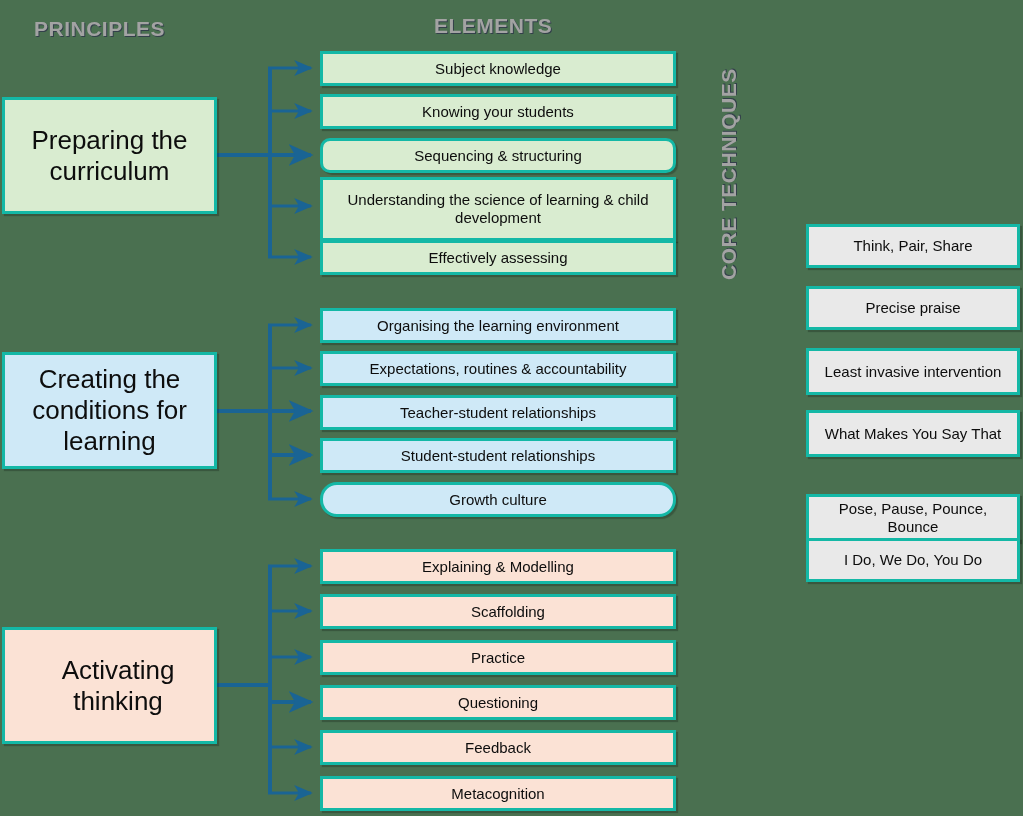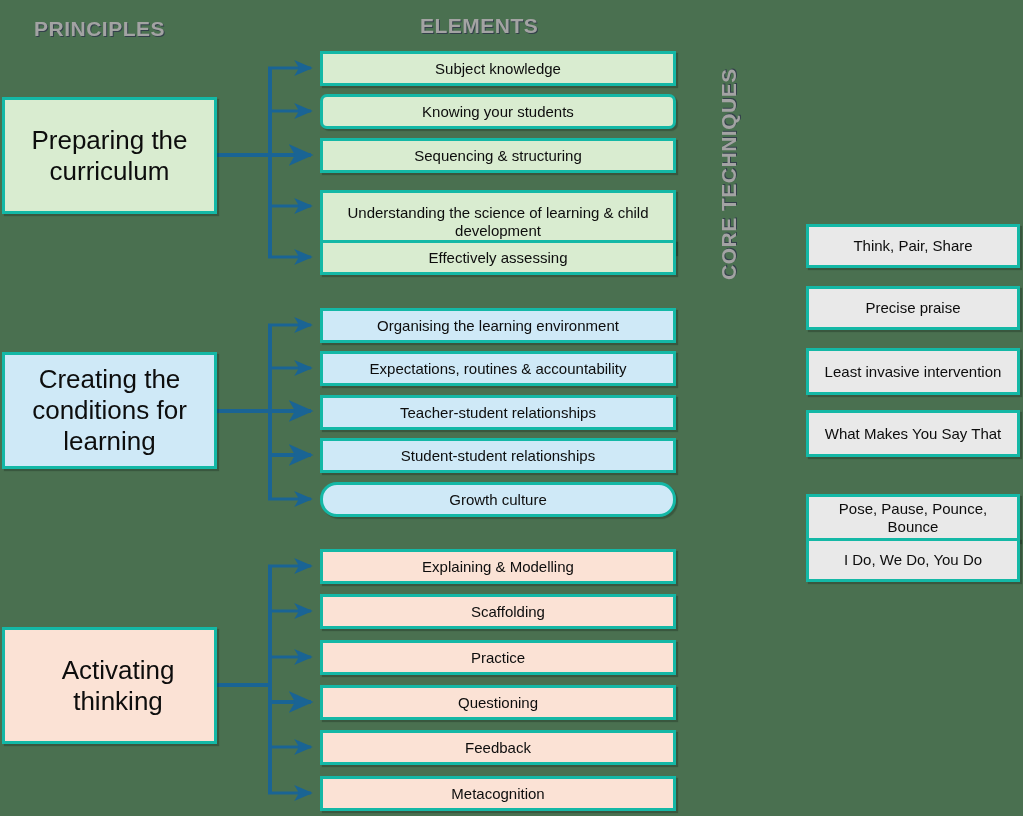--- a/index.html
+++ b/index.html
@@ -16,21 +16,21 @@
   
   .col-heading {
     position: absolute;
     font-weight: bold;
     font-size: 21px;
     letter-spacing: 0.5px;
     color: #a3a3a3;
     text-shadow: 1px 1px 0 #33404a;
   }
   #heading-principles { left: 34px;  top: 17px; }
-  #heading-elements   { left: 420px; top: 14px; }
+  #heading-elements   { left: 434px; top: 14px; }
 
   #heading-core-techniques {
     position: absolute;
     left: 717px;
     top: 280px;
     width: 250px;
     font-weight: bold;
     font-size: 21px;
     letter-spacing: 0.5px;
     color: #a3a3a3;
@@ -132,23 +132,23 @@
   <line x1="268" y1="702" x2="311" y2="702" stroke="#1a6494" stroke-width="4" marker-end="url(#arrowhead)"></line>
   <line x1="268" y1="747" x2="311" y2="747" stroke="#1a6494" stroke-width="3" marker-end="url(#arrowhead)"></line>
   <line x1="268" y1="793" x2="311" y2="793" stroke="#1a6494" stroke-width="3" marker-end="url(#arrowhead)"></line>
 </svg>
 
 <div class="box principle-box" id="principle-0">Preparing the curriculum</div>
 <div class="box principle-box" id="principle-1">Creating the conditions for learning</div>
 <div class="box principle-box" id="principle-2">Activating thinking</div>
 
 <div class="box element-box element-green" style="top:51px;  height:35px;">Subject knowledge</div>
-<div class="box element-box element-green" style="top:94px;  height:35px;border-radius:7px;">Knowing your students</div>
-<div class="box element-box element-green" style="top:138px; height:35px;">Sequencing &amp; structuring</div>
-<div class="box element-box element-green" style="top:190px; height:64px;">Understanding the science of learning &amp; child development</div>
+<div class="box element-box element-green" style="top:94px;  height:35px;">Knowing your students</div>
+<div class="box element-box element-green" style="top:138px; height:35px;border-radius:10px;">Sequencing &amp; structuring</div>
+<div class="box element-box element-green" style="top:177px; height:64px;">Understanding the science of learning &amp; child development</div>
 <div class="box element-box element-green" style="top:240px; height:35px;">Effectively assessing</div>
 
 <div class="box element-box element-blue" style="top:308px; height:35px;">Organising the learning environment</div>
 <div class="box element-box element-blue" style="top:351px; height:35px;">Expectations, routines &amp; accountability</div>
 <div class="box element-box element-blue" style="top:395px; height:35px;">Teacher-student relationships</div>
 <div class="box element-box element-blue" style="top:438px; height:35px;">Student-student relationships</div>
 <div class="box element-box element-blue" style="top:482px; height:35px;border-radius:17px;">Growth culture</div>
 
 <div class="box element-box element-peach" style="top:549px; height:35px;">Explaining &amp; Modelling</div>
 <div class="box element-box element-peach" style="top:594px; height:35px;padding-left:28px;">Scaffolding</div>

